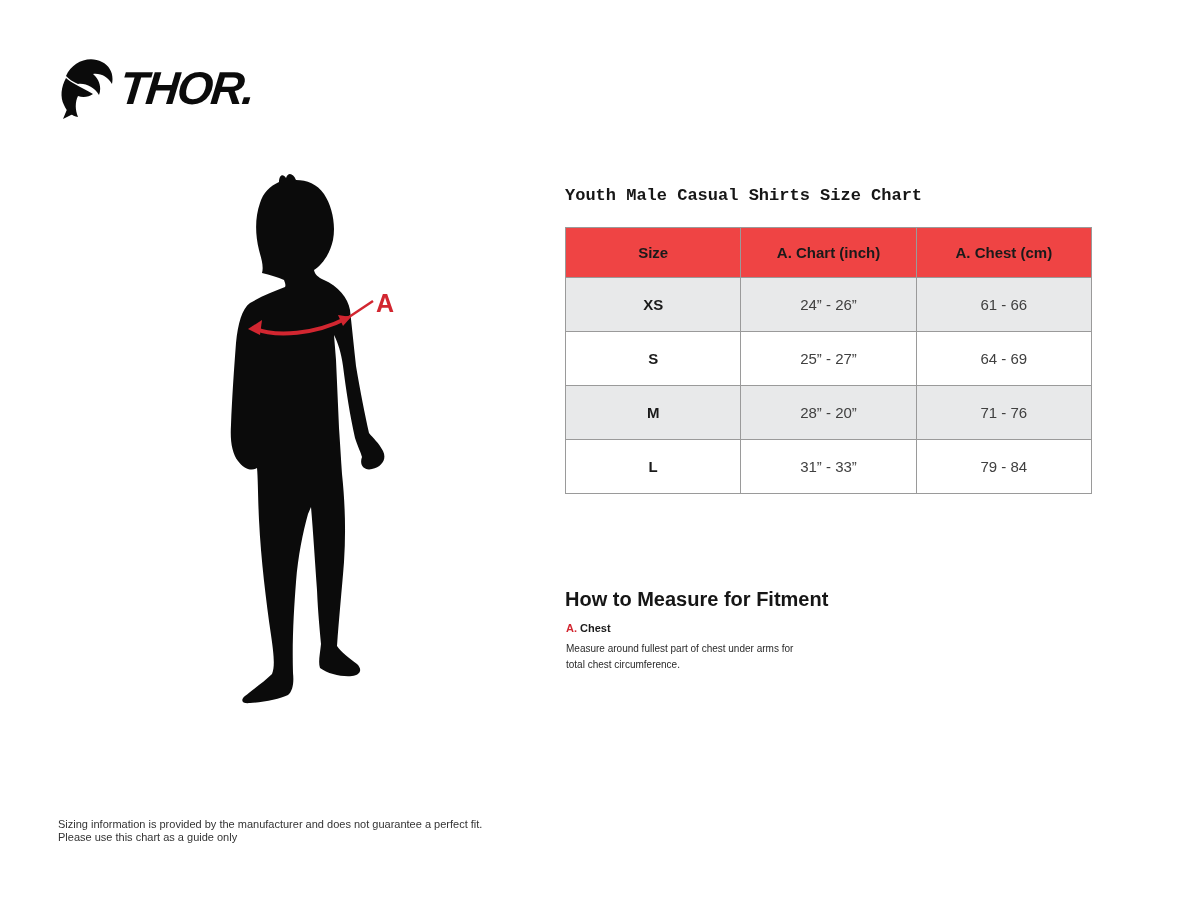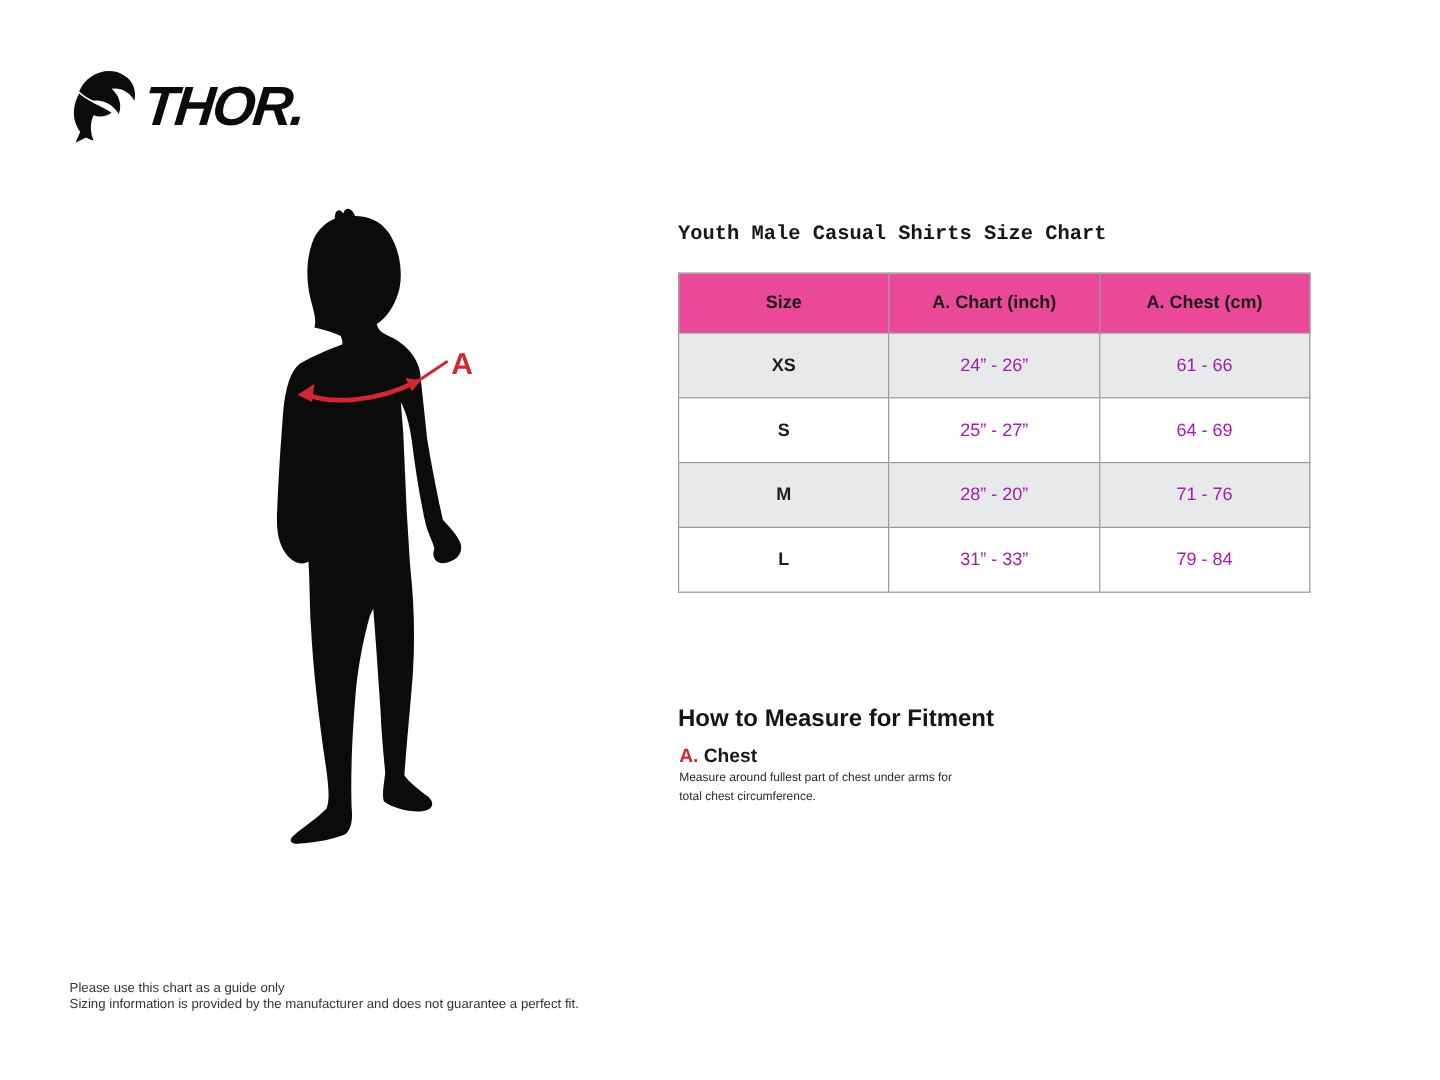--- a/index.html
+++ b/index.html
@@ -40,38 +40,38 @@
     position: absolute; left: 565px; top: 227px;
     border-collapse: collapse;
     width: 527px;
     table-layout: fixed;
   }
   table.size-table th, table.size-table td {
     border: 1.5px solid #9a9a9a;
     text-align: center;
     vertical-align: middle;
     font-size: 15px;
-    color: #a21caf;
+    color: #404040;
   }
   table.size-table th {
     height: 50px;
-    background: #ec4899;
+    background: #ef4444;
     font-weight: bold;
     color: #1a1a1a;
   }
   table.size-table td { height: 54px; background: #ffffff; }
   table.size-table tr.shaded td { background: #e8e9ea; }
   table.size-table td.size-cell { font-weight: bold; color: #1a1a1a; text-align: center; }
 
   
   .measure-title {
     position: absolute; left: 565px; top: 588px;
     font-size: 20px; font-weight: bold; color: #161616;
   }
-  .measure-item { position: absolute; left: 566px; top: 622px; font-size: 16px; font-weight: bold; }
+  .measure-item { position: absolute; left: 566px; top: 622px; font-size: 11px; font-weight: bold; }
   .measure-key { color: #d22630; }
   .measure-name { color: #1a1a1a; }
   .measure-desc {
     position: absolute; left: 566px; top: 641px;
     width: 242px; font-size: 10px; line-height: 15.5px; color: #2a2a2a;
   }
 
   
   .footer {
     position: absolute; left: 58px; top: 818px;
@@ -189,15 +189,15 @@
 </table>
 
 <div class="measure-title">How to Measure for Fitment</div>
 <div class="measure-item">
   <span class="measure-key">A.</span>
   <span class="measure-name">Chest</span>
 </div>
 <div class="measure-desc">Measure around fullest part of chest under arms for total chest circumference.</div>
 
 <div class="footer">
+  <div>Sizing information is provided by the manufacturer and does not guarantee a perfect fit.</div>
   <div>Please use this chart as a guide only</div>
-  <div>Sizing information is provided by the manufacturer and does not guarantee a perfect fit.</div>
 </div>
 
 </body></html>

